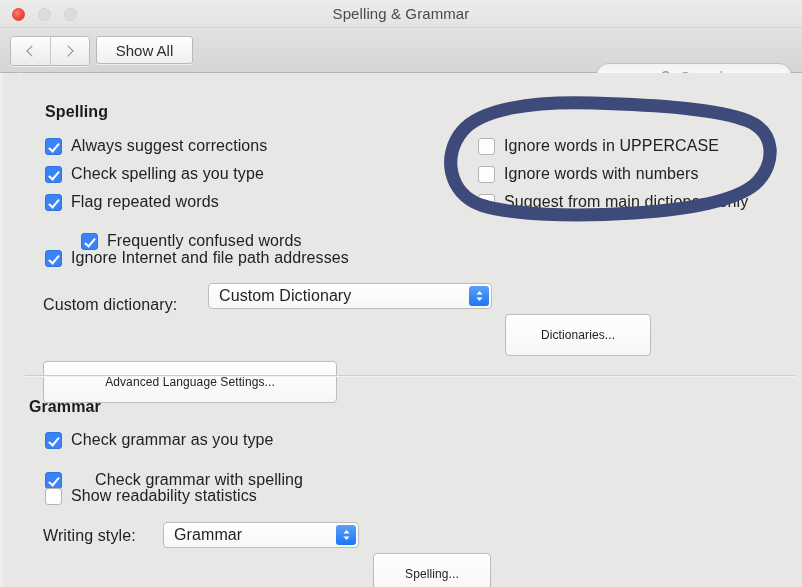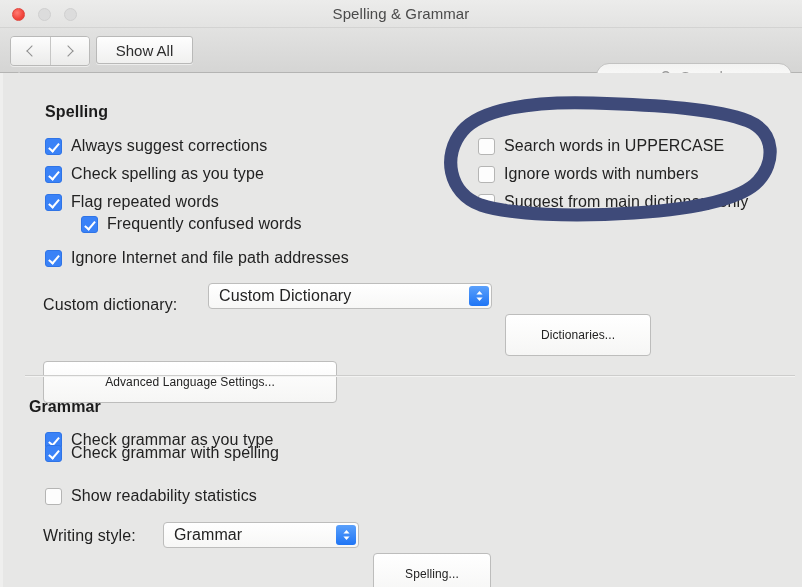--- a/index.html
+++ b/index.html
@@ -312,32 +312,32 @@
       <span class="cblabel">Always suggest corrections</span>
     </div>
     <div class="cbrow" style="left:42px; top:90px;">
       <span class="cbox on"></span>
       <span class="cblabel">Check spelling as you type</span>
     </div>
     <div class="cbrow" style="left:42px; top:118px;">
       <span class="cbox on"></span>
       <span class="cblabel">Flag repeated words</span>
     </div>
-    <div class="cbrow" style="left:42px; top:140px;padding-left:36px;">
+    <div class="cbrow" style="left:42px; top:157px;padding-left:36px;">
       <span class="cbox on"></span>
       <span class="cblabel">Frequently confused words</span>
     </div>
     <div class="cbrow" style="left:42px; top:174px;">
       <span class="cbox on"></span>
       <span class="cblabel">Ignore Internet and file path addresses</span>
     </div>
 
     <div class="cbrow" style="left:475px; top:62px;">
       <span class="cbox off"></span>
-      <span class="cblabel">Search words in UPPERCASE</span>
+      <span class="cblabel">Ignore words in UPPERCASE</span>
     </div>
     <div class="cbrow" style="left:475px; top:90px;">
       <span class="cbox off"></span>
       <span class="cblabel">Ignore words with numbers</span>
     </div>
     <div class="cbrow" style="left:475px; top:118px;">
       <span class="cbox off"></span>
       <span class="cblabel">Suggest from main dictionary only</span>
     </div>
 
@@ -356,21 +356,21 @@
     <div class="pushbtn" style="left:40px; top:257px; width:294px;">Advanced Language Settings...</div>
 
     <div id="divider"></div>
 
     <div class="section-title" style="left:26px; top:325px;">Grammar</div>
 
     <div class="cbrow" style="left:42px; top:356px;">
       <span class="cbox on"></span>
       <span class="cblabel">Check grammar as you type</span>
     </div>
-    <div class="cbrow" style="left:42px; top:369px;">
+    <div class="cbrow" style="left:42px; top:396px;gap:24px;">
       <span class="cbox on"></span>
       <span class="cblabel">Check grammar with spelling</span>
     </div>
     <div class="cbrow" style="left:42px; top:412px;">
       <span class="cbox off"></span>
       <span class="cblabel">Show readability statistics</span>
     </div>
 
     <div class="fieldlabel" style="left:40px; top:454px;">Writing style:</div>
     <div class="popup" style="left:160px; top:449px; width:196px;">

